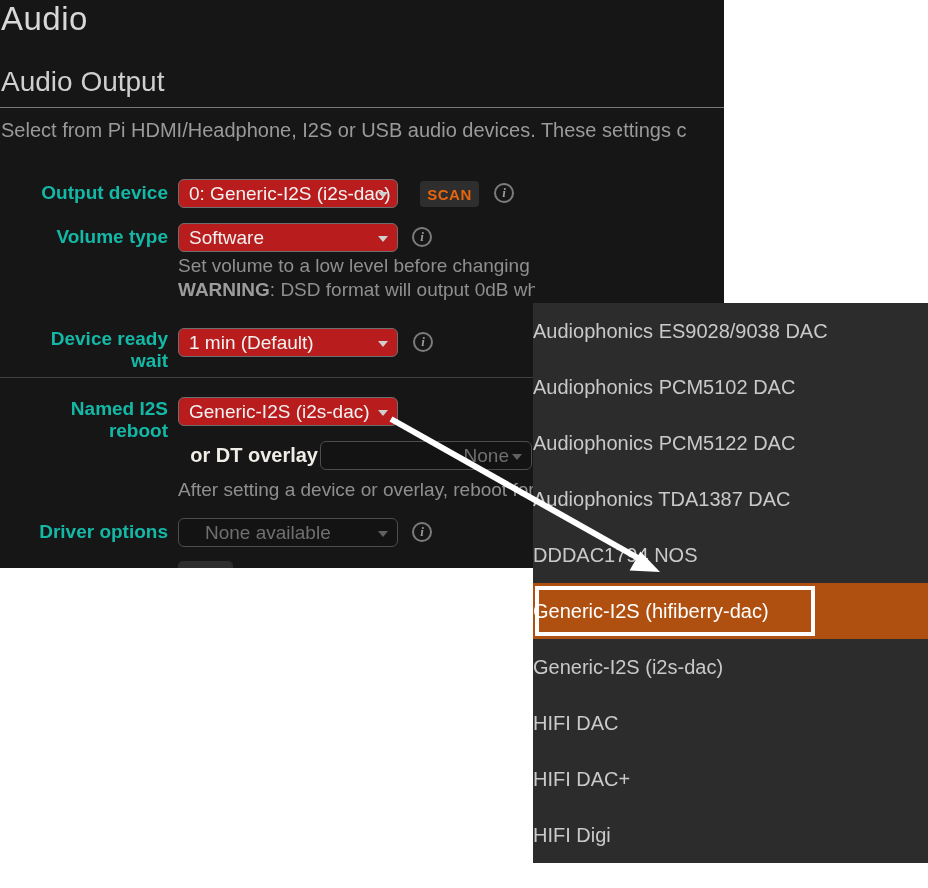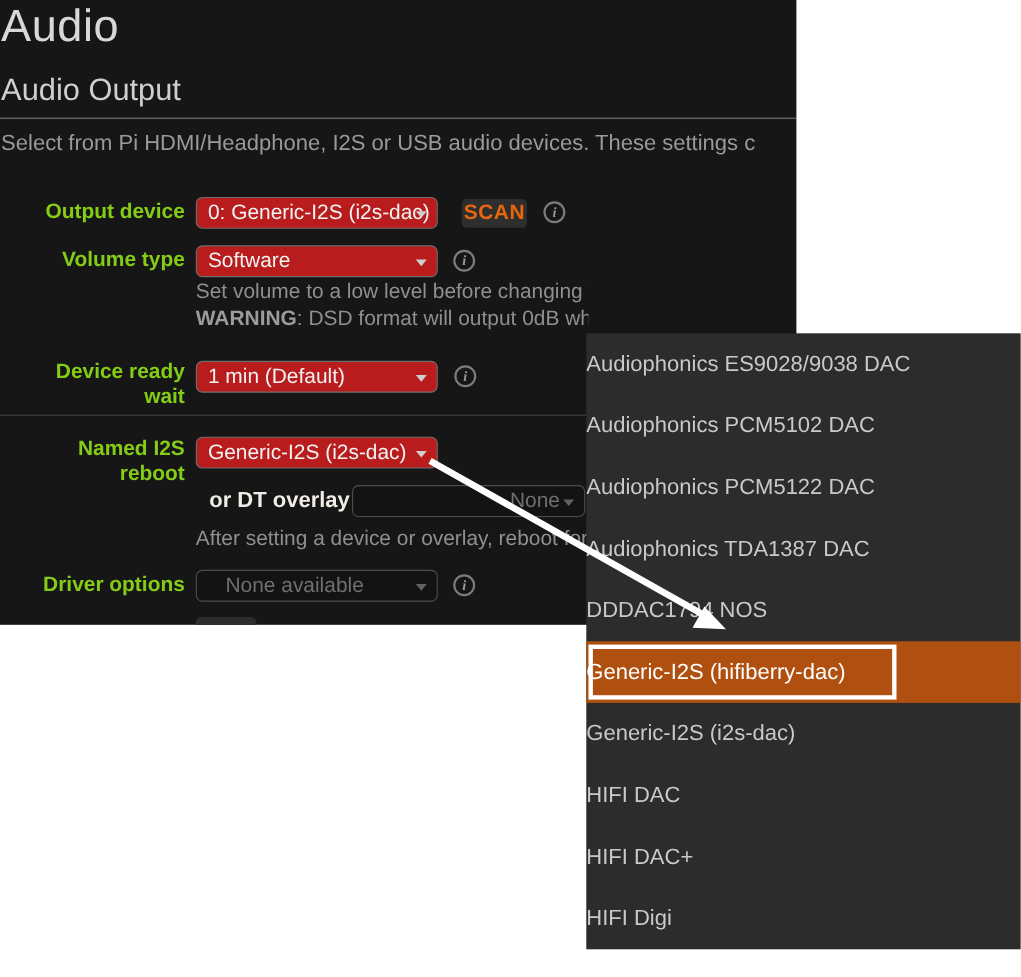--- a/index.html
+++ b/index.html
@@ -3,43 +3,43 @@
 <meta charset="utf-8">
 <style>
   * { margin:0; padding:0; box-sizing:border-box; }
   html,body { width:928px; height:888px; background:#ffffff; overflow:hidden;
               font-family:"Liberation Sans","DejaVu Sans",sans-serif; }
   #stage { position:relative; width:928px; height:888px; background:#ffffff; }
 
   
   .main { position:absolute; left:0; top:0; width:724px; height:568px;
           background:#161616; overflow:hidden; }
-  .page-title { position:absolute; left:1px; top:0px; font-size:41px; font-weight:300;
+  .page-title { position:absolute; left:1px; top:0px; font-size:33px; font-weight:300;
                 color:#d8d8d8; letter-spacing:0.5px;text-align:center; }
   .section-title { position:absolute; left:1px; top:66px; font-size:28px; font-weight:300;
                    color:#cfcfcf; }
   .section-rule { position:absolute; left:0; top:107px; width:724px; height:1px;
                   background:#787878; }
   .page-desc { position:absolute; left:1px; top:119px; width:724px; font-size:20px;
                color:#9a9a9a; white-space:nowrap; overflow:hidden; }
 
-  .flabel { position:absolute; left:0; width:168px; text-align:right; color:#84cc16;
+  .flabel { position:absolute; left:0; width:168px; text-align:right; color:#14b8a6;
             font-size:19px; font-weight:600; line-height:22px; }
   .dd { position:absolute; height:29px; width:220px; background:#b91c1c;
         border:1px solid #6e6e6e; border-radius:6px; color:#f2f2f2; font-size:19px;
         line-height:27px; padding:0 22px 0 10px; white-space:nowrap; overflow:hidden; }
   .dd .caret { position:absolute; right:9px; top:12px; width:0; height:0;
                border-left:5px solid transparent; border-right:5px solid transparent;
                border-top:6px solid #cfcfcf; }
   .dd.disabled { border-color:#4d4d4d; color:#6f6f6f; background:#131313; }
   .dd.disabled .caret { border-top-color:#616161; }
 
   .scan-btn { position:absolute; left:420px; top:181px; width:59px; height:26px;
               background:#2e2e2e; border:none; border-radius:4px; color:#e8650c;
-              font-size:19px; font-weight:700; letter-spacing:0.5px;
+              font-size:15px; font-weight:700; letter-spacing:0.5px;
               font-family:inherit; cursor:pointer; }
   .info { position:absolute; width:20px; height:20px; border:2px solid #7c7c7c;
           border-radius:50%; color:#9a9a9a; font-size:13px; font-weight:700;
           text-align:center; line-height:16px; font-family:"Liberation Serif","DejaVu Serif",serif;
           font-style:italic; }
   .help { position:absolute; left:178px; width:357px; font-size:19px; color:#8f8f8f;
           white-space:nowrap; overflow:hidden; line-height:24px; }
   .help b { color:#9c9c9c; font-weight:700;text-align:right; }
   .mid-rule { position:absolute; left:0; top:377px; width:724px; height:1px; background:#3f3f3f; }
 

